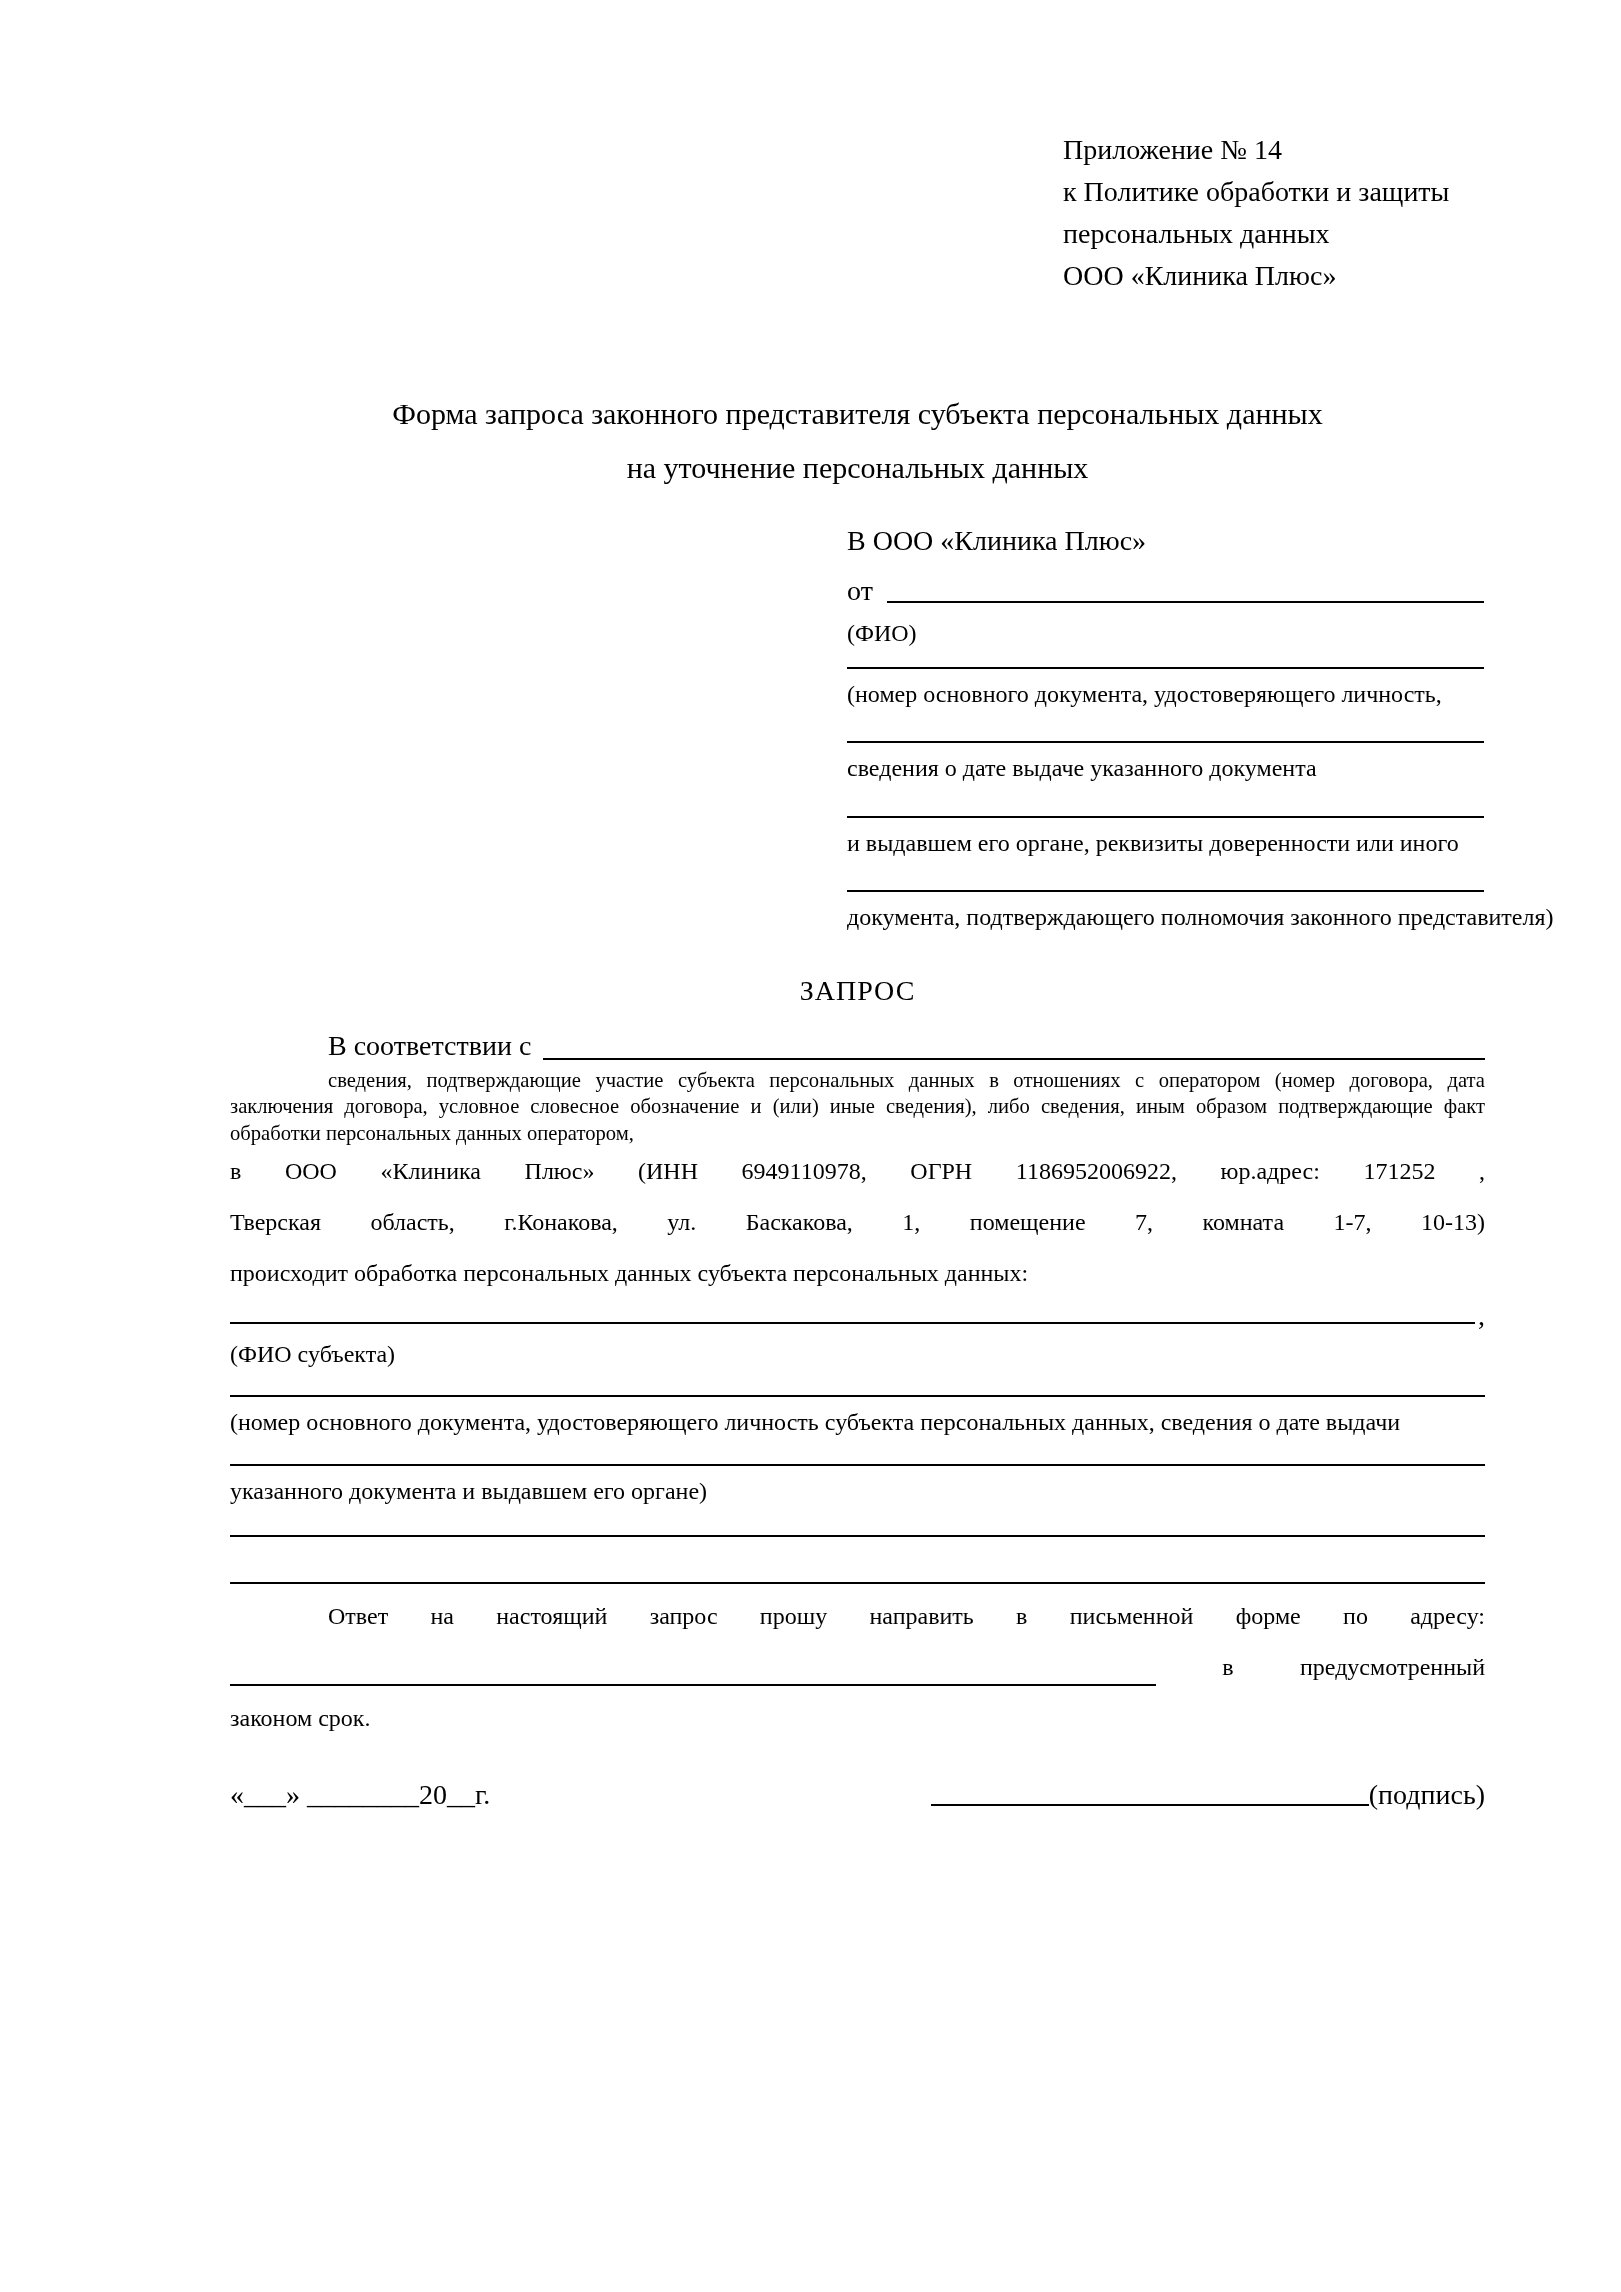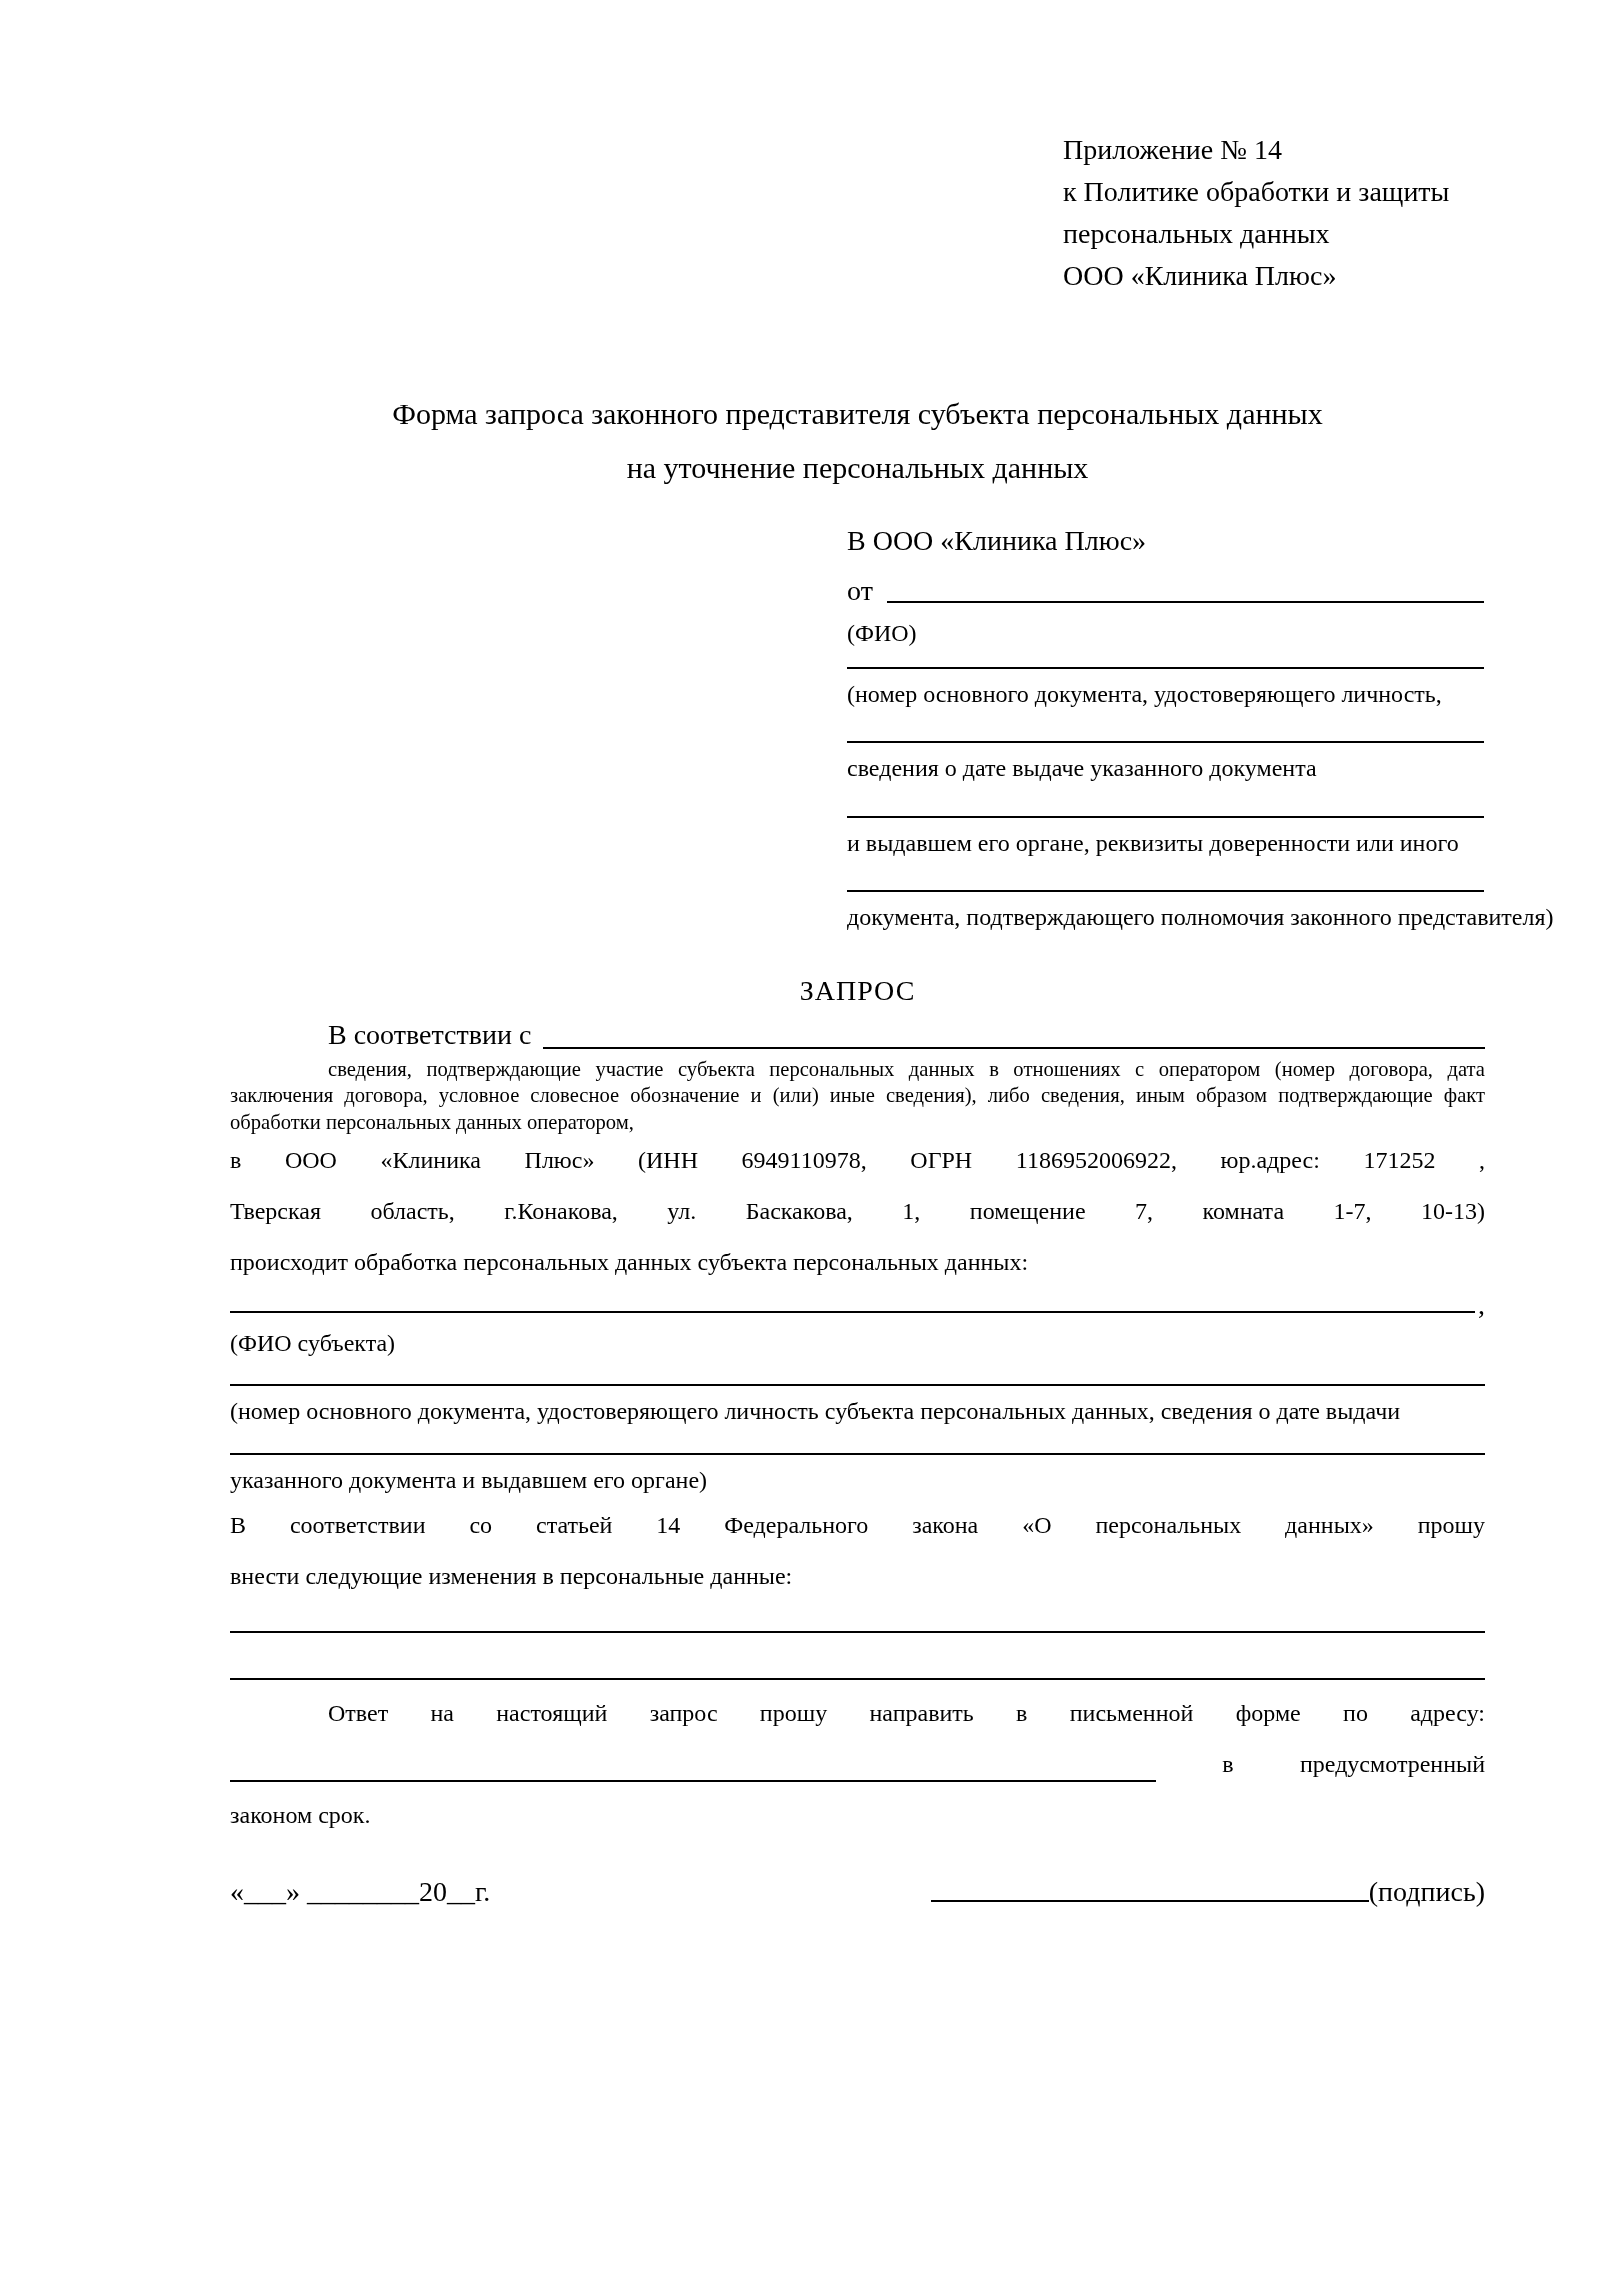--- a/index.html
+++ b/index.html
@@ -29,21 +29,21 @@
 
   .blank { border-bottom:2.9px solid #000000; }
   div.blank { height:0; }
   .grow { flex:1; margin-bottom:4.9px; }
   .hint { font-size:24px; line-height:27.4px; text-align:left; white-space:nowrap; margin-top:12px; }
   .mt20 { margin-top:19.6px; } .mt28 { margin-top:27.4px; } .mt30 { margin-top:29px; }
   .mt34 { margin-top:33px; } .mt46 { margin-top:45px; }
 
   
   .zapros { margin-top:39px; text-align:center; font-size:28px; line-height:39px; letter-spacing:1px; }
-  .intro-row { display:flex; margin-top:5px; font-size:28px; }
+  .intro-row { display:flex; margin-top:16px; font-size:28px; }
   .intro-label { line-height:39px; padding-left:98px; padding-right:11.8px; white-space:nowrap; }
 
   .fine-print { margin-top:2px; font-size:20.6px; line-height:26.5px; }
   .stretch { text-align:justify; text-align-last:justify; }
   .indent { text-indent:98px; }
 
   .body-par { font-size:24px; line-height:51px; }
   .law-par { margin-top:5.9px; }
   .answer-par { margin-top:7.8px; }
 
@@ -121,24 +121,20 @@
       <span class="comma">,</span>
     </div>
     <div class="hint">(ФИО субъекта)</div>
 
     <div class="blank mt28"></div>
     <div class="hint">(номер основного документа, удостоверяющего личность субъекта персональных данных, сведения о дате выдачи</div>
 
     <div class="blank mt28"></div>
     <div class="hint">указанного документа и выдавшем его органе)</div>
 
-    <div class="body-par law-par">
-      <div class="stretch">В соответствии со статьей 14 Федерального закона «О персональных данных» прошу</div>
-      <div>внести следующие изменения в персональные данные:</div>
-    </div>
 
     <div class="blank mt30"></div>
     <div class="blank mt46"></div>
 
     <div class="body-par answer-par">
       <div class="stretch indent">Ответ на настоящий запрос прошу направить в письменной форме по адресу:</div>
       <div class="answer-row">
         <span class="blank answer-blank"></span>
         <span>в</span>
         <span>предусмотренный</span>

